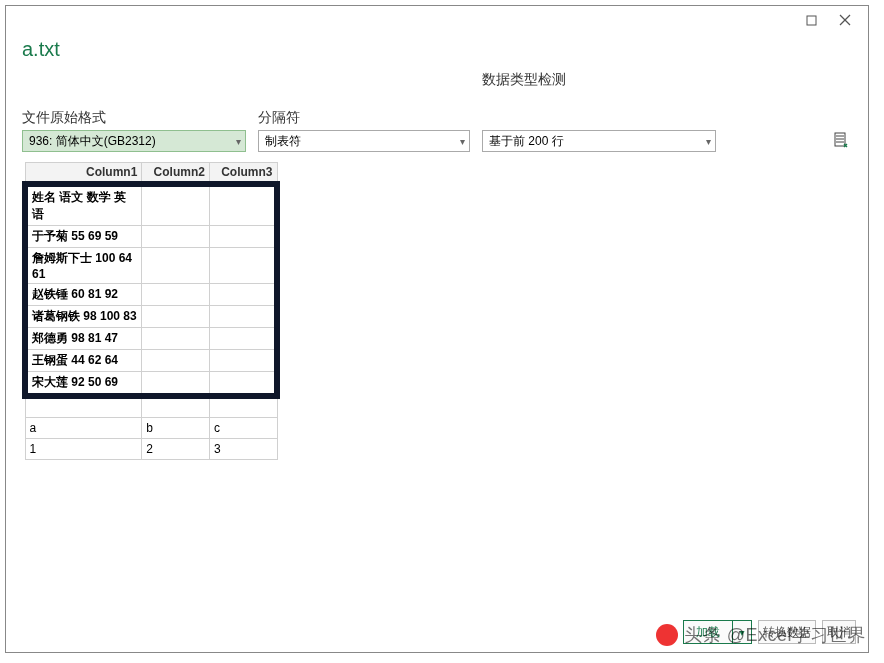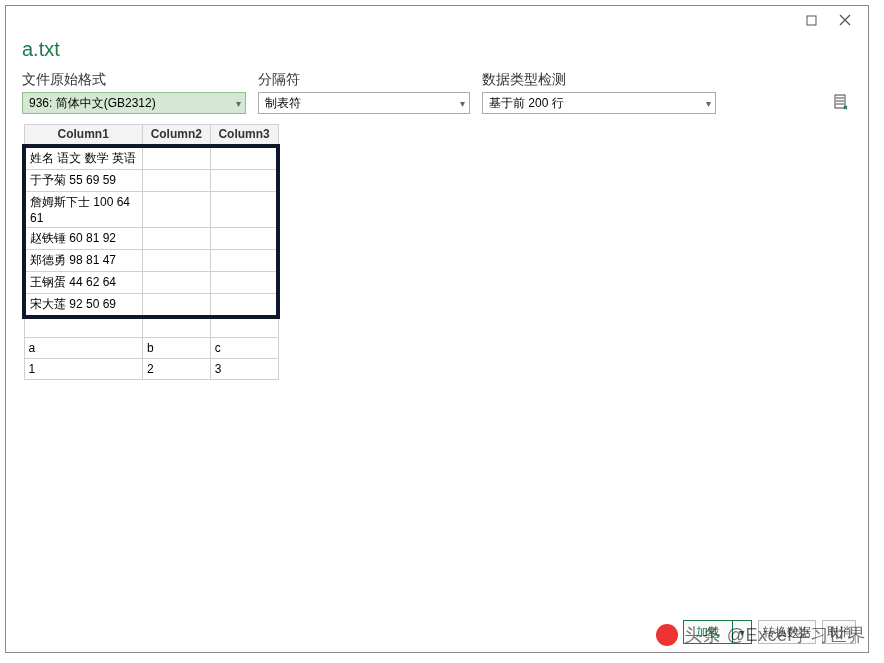--- a/index.html
+++ b/index.html
@@ -59,21 +59,21 @@
     align-items: center;
     justify-content: space-between;
     padding: 0 4px 0 6px;
     font-size: 12px;
     background: #fff;
   }
   .select.green { background: #d5e8d5; border-color:#8fbf8f; }
   .select .caret { color:#666; font-size:10px; margin-left:6px; }
   .w1 { width: 224px; text-align: right; }
   .w2 { width: 212px; }
-  .w3 { width: 234px; }
+  .w3 { width: 234px; margin-top: 38px; }
   .right-icon {
     margin-left: auto;
     width: 22px; height: 22px;
     display:flex; align-items:center; justify-content:center;
     color:#337755;
   }
   .preview {
     margin: 6px 16px 0 16px;
     width: 258px;
   }
@@ -85,28 +85,29 @@
   table.grid th, table.grid td {
     border: 1px solid #d0d0d0;
     padding: 2px 4px;
     text-align: left;
     height: 21px;
     background: #fff;
   }
   table.grid th {
     background: #f3f3f3;
     font-weight: bold;
-    text-align: center;
+    text-align: right;
     color:#333;
   }
   .col1 { width: 120px; }
   .col2 { width: 68px; }
   .col3 { width: 68px; }
   .highlight-box {
-    border: 4px solid #0f172a;
+    border: 6px solid #0f172a;
+    font-weight: bold;
   }
   .footer {
     position: absolute;
     bottom: 8px;
     right: 12px;
     display: flex;
     gap: 6px;
     align-items: center;
   }
   .btn {
@@ -215,20 +216,25 @@
             <td class="col1">詹姆斯下士 100 64 61</td>
             <td class="col2"></td>
             <td class="col3"></td>
           </tr>
           <tr>
             <td class="col1">赵铁锤 60 81 92</td>
             <td class="col2"></td>
             <td class="col3"></td>
           </tr>
           <tr>
+            <td class="col1">诸葛钢铁 98 100 83</td>
+            <td class="col2"></td>
+            <td class="col3"></td>
+          </tr>
+          <tr>
             <td class="col1">郑德勇 98 81 47</td>
             <td class="col2"></td>
             <td class="col3"></td>
           </tr>
           <tr>
             <td class="col1">王钢蛋 44 62 64</td>
             <td class="col2"></td>
             <td class="col3"></td>
           </tr>
           <tr>

